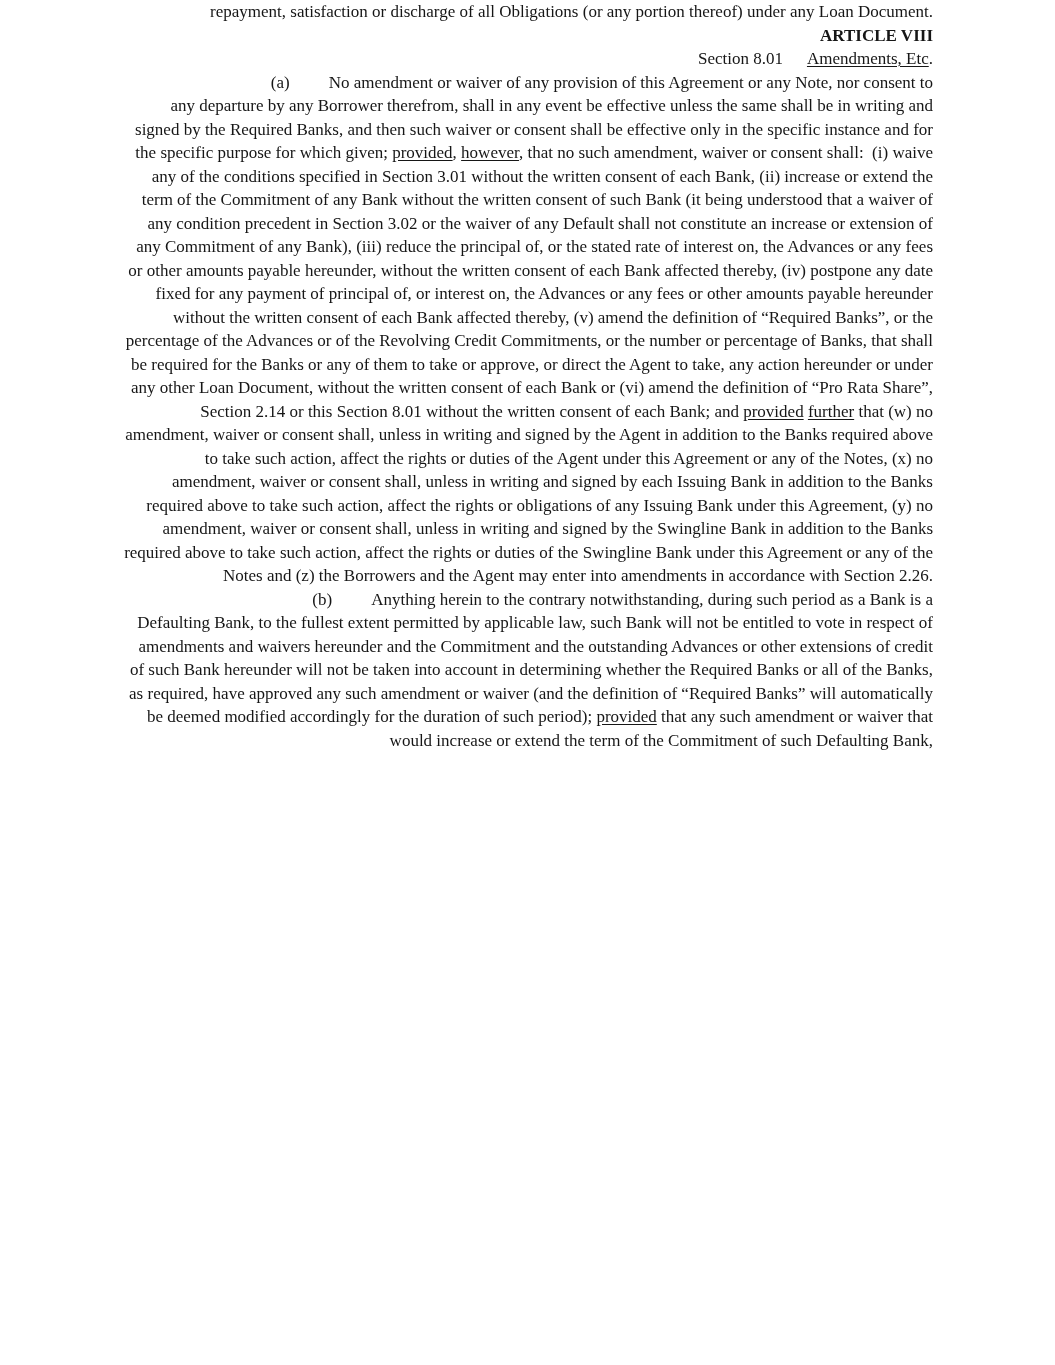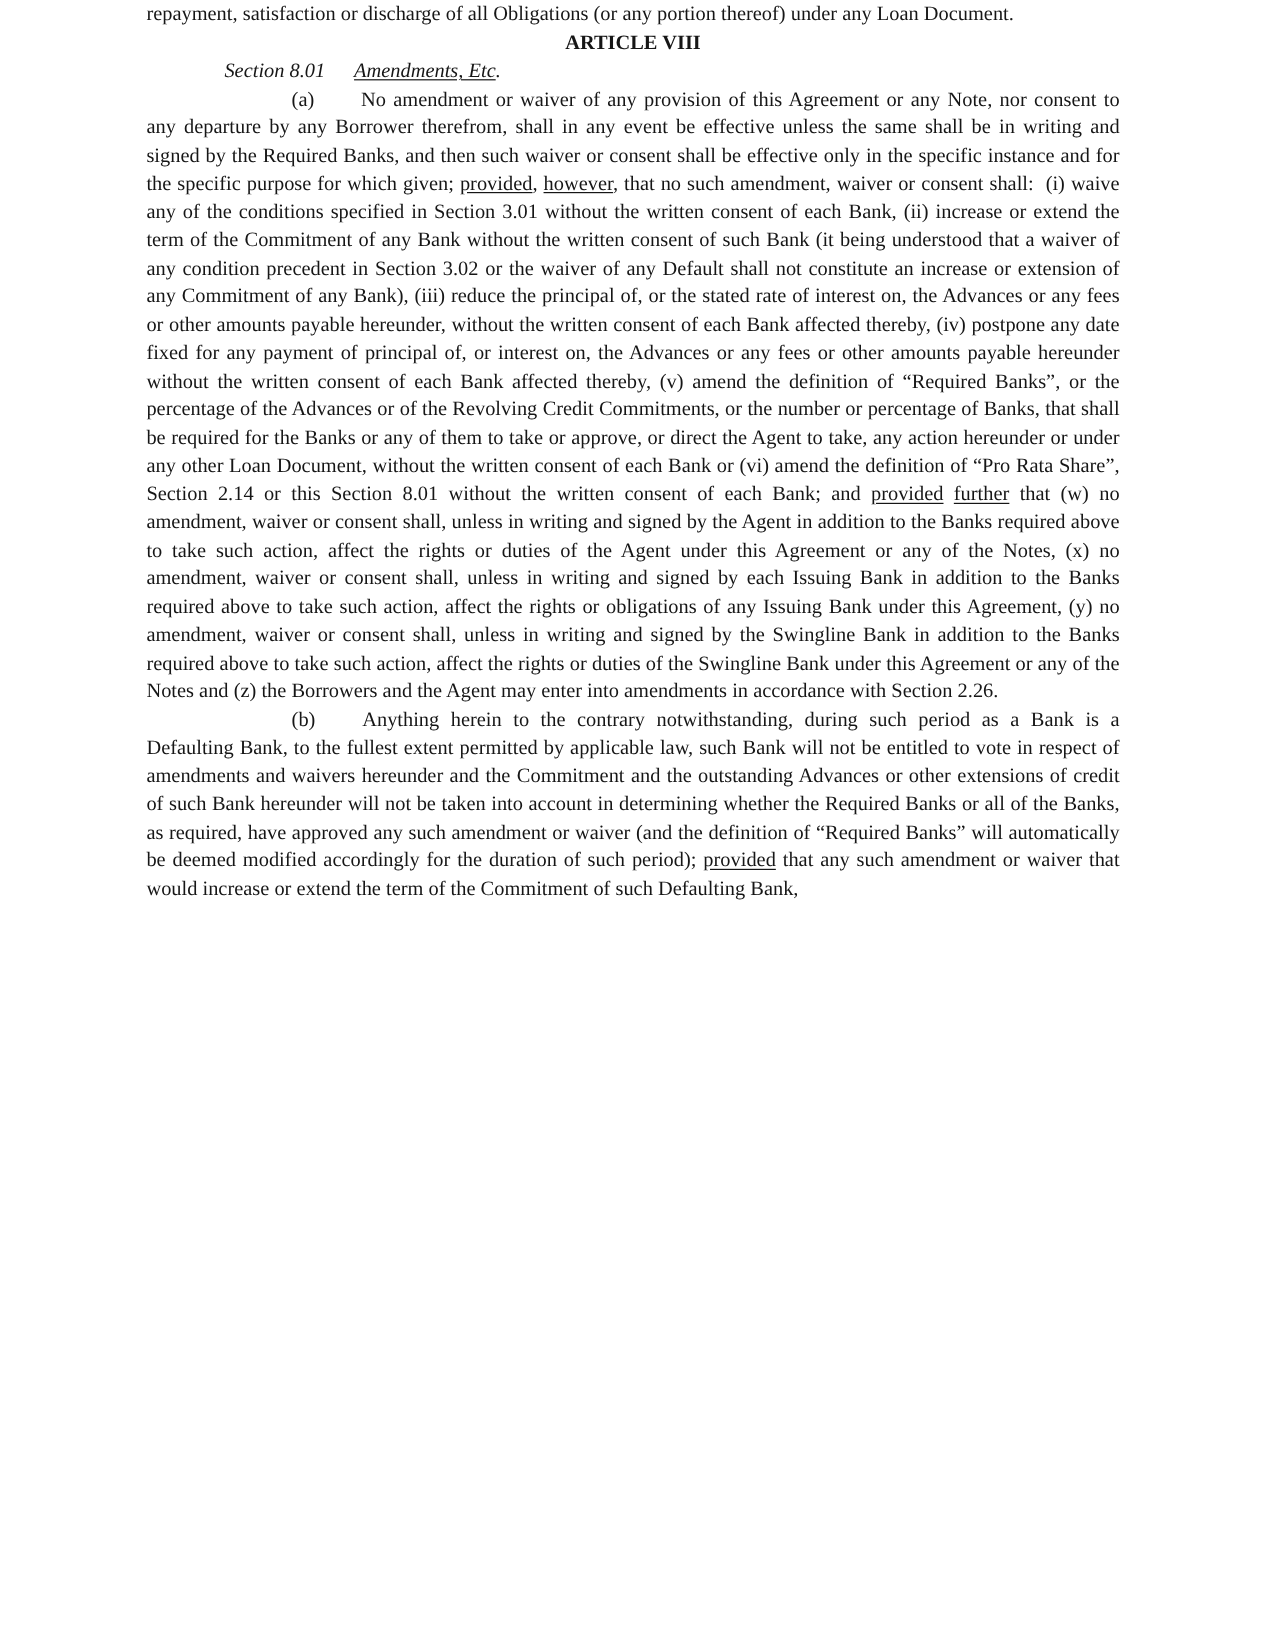--- a/index.html
+++ b/index.html
@@ -13,36 +13,35 @@
     font-size: 17px;
     line-height: 23.5px;
     overflow: hidden;
   }
   .content {
     position: absolute;
     left: 122px;
     top: 0;
     width: 811px;
   }
-  .content p, .content div.heading { margin: 0; }
+  .content p, .content div.heading { margin: 0; text-align: right; }
   .intro {
     margin-top: 126px;
     text-align: justify;
   }
   .heading {
     text-align: center;
     font-weight: bold;
   }
   .h1 { margin-top: 70px; }
   .h2 { margin-top: 23px; }
   .section-line {
     margin-top: 19px;
     text-indent: 65px;
     text-align: left;
-    font-style: italic;
   }
   .gap-small { display: inline-block; width: 24px; }
   .body-para {
     text-align: justify;
     text-indent: 121px;
   }
   .para-a { margin-top: 19px; font-family: Liberation Serif, serif; }
   .para-b { margin-top: 31px; }
   .tab { display: inline-block; width: 39px; }
   .u { text-decoration: underline; text-underline-offset: 2px; }

